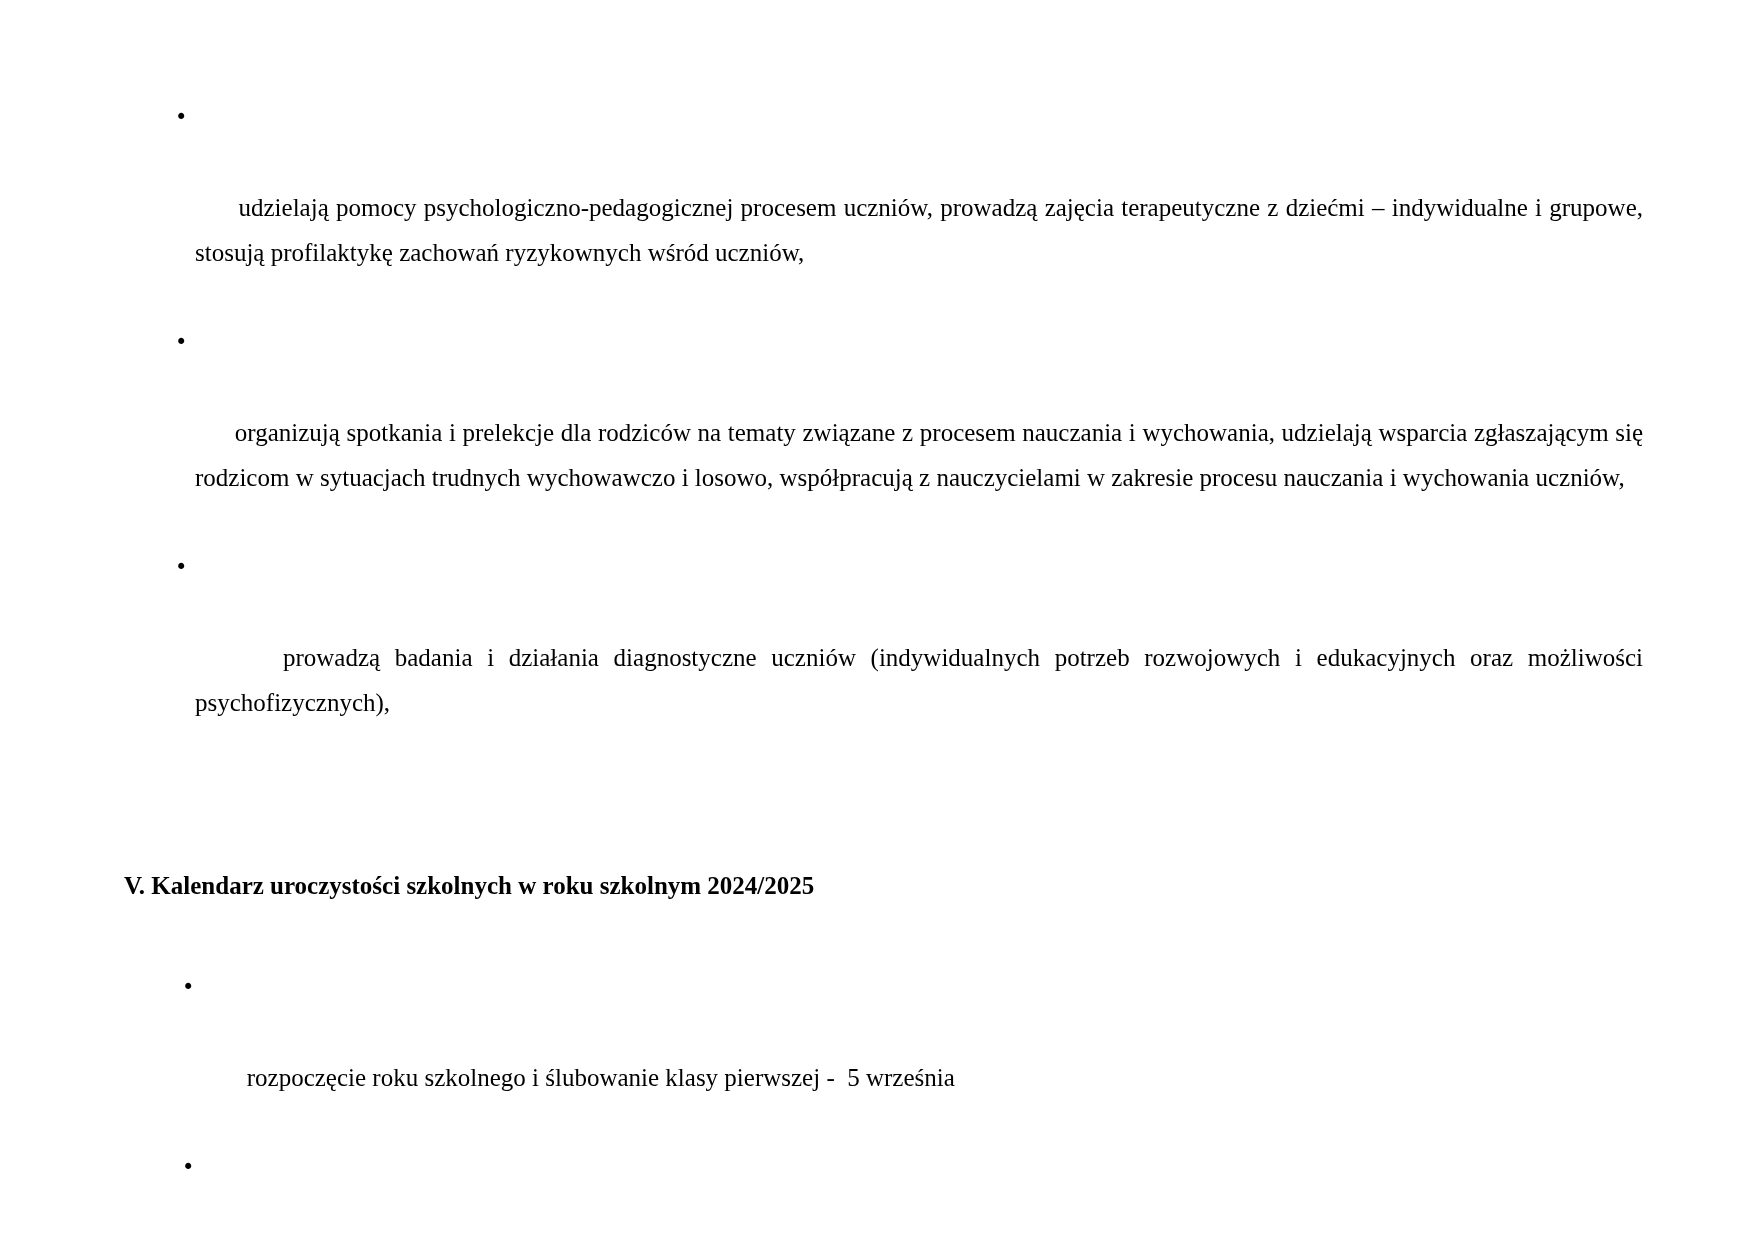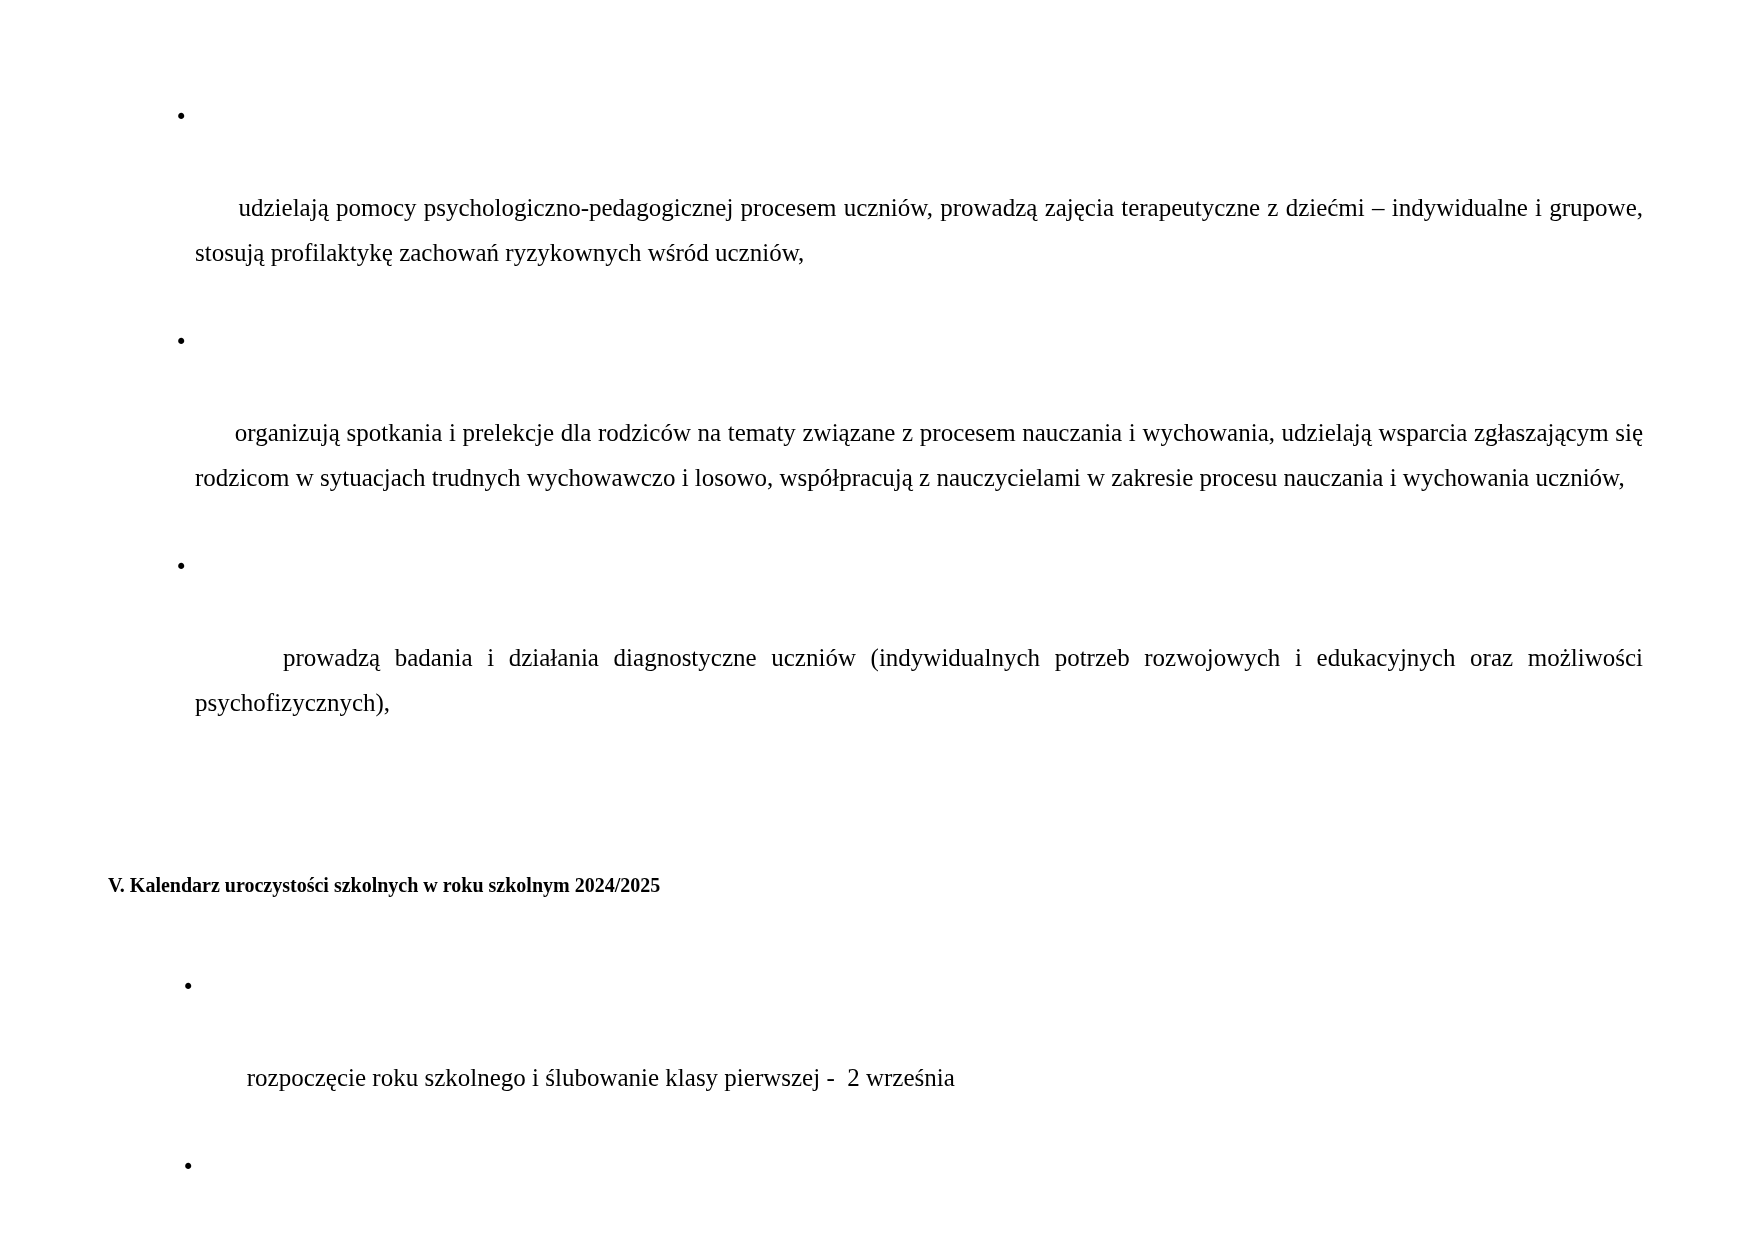--- a/index.html
+++ b/index.html
@@ -48,22 +48,22 @@
     position: absolute;
     left: 0;
     top: 0;
     width: 16px;
     text-align: left;
     font-family: "DejaVu Sans", sans-serif;
     font-size: 21px;
     line-height: 45px;
   }
   .section-heading {
-    margin: 93px 0 0 0;
-    font-size: 20px;
+    margin: 93px 0 0 16px;
+    font-size: 25px;
     line-height: 45px;
     font-weight: bold;
     text-align: left;
   }
 </style>
 </head>
 <body>
 
 <div class="page">
 
@@ -80,21 +80,21 @@
       <span class="bullet">•</span>
       <span>prowadzą badania i działania diagnostyczne uczniów (indywidualnych potrzeb rozwojowych i edukacyjnych oraz możliwości psychofizycznych),</span>
     </li>
   </ul>
 
   <h2 class="section-heading">V. Kalendarz uroczystości szkolnych w roku szkolnym 2024/2025</h2>
 
   <ul class="bullet-list calendar-list">
     <li>
       <span class="bullet">•</span>
-      <span> rozpoczęcie roku szkolnego i ślubowanie klasy pierwszej -  2 września</span>
+      <span> rozpoczęcie roku szkolnego i ślubowanie klasy pierwszej -  5 września</span>
     </li>
     <li>
       <span class="bullet">•</span>
       
     </li>
 
   </ul>
 
 </div>
 

